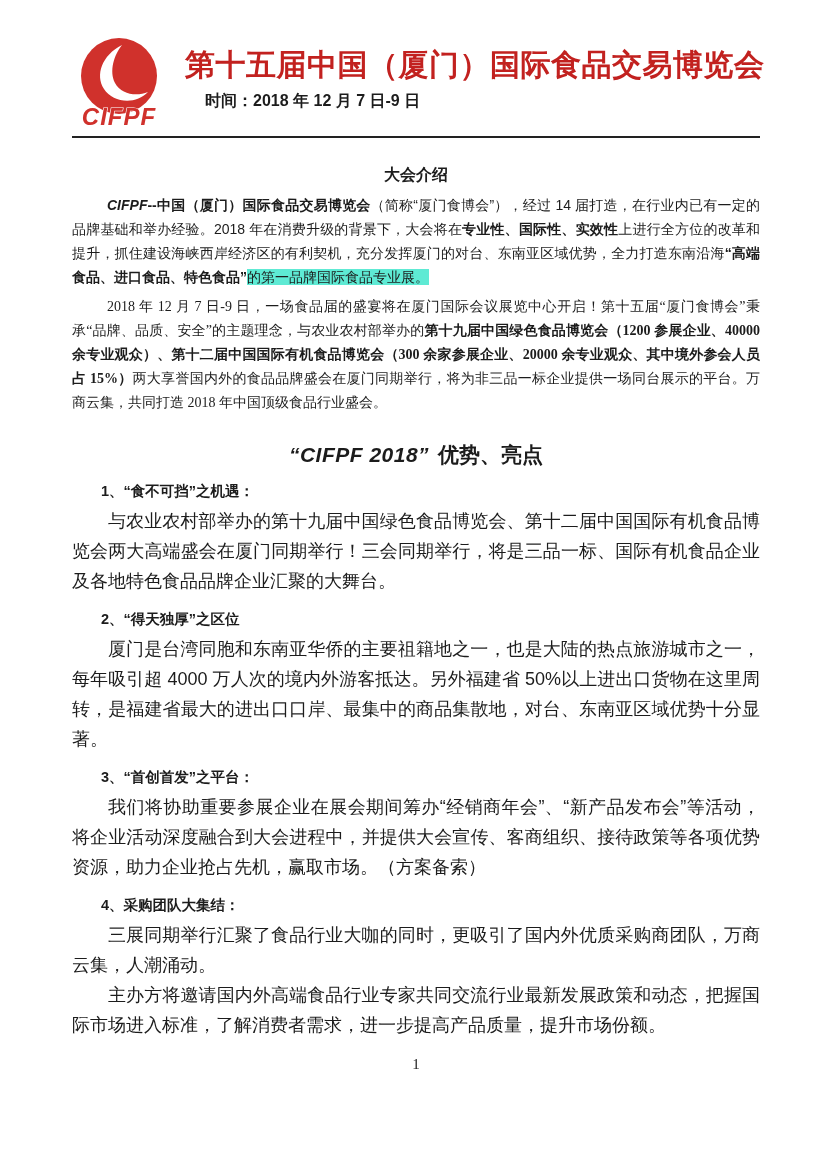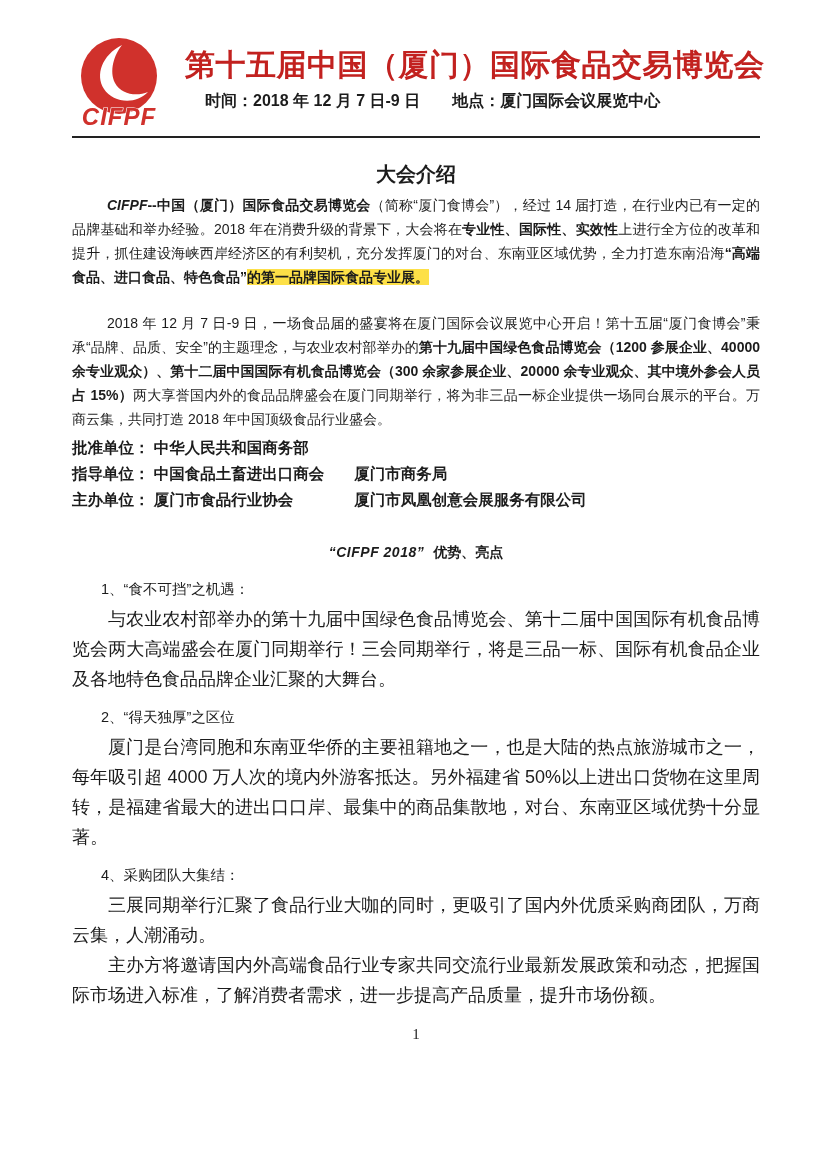--- a/index.html
+++ b/index.html
@@ -25,42 +25,42 @@
     margin:0 0 0 113px;font-size:30px;line-height:42px;font-weight:700;
     color:var(--brand-red);letter-spacing:.5px;white-space:nowrap;
   }
   .doc-meta{
     margin:4px 0 0 133px;display:flex;gap:32px;
     font-size:16px;font-weight:700;line-height:22px;white-space:nowrap;
   }
   .rule{margin-top:24px;border:0;border-top:2px solid #222;}
 
   
-  .sec-h{font-size:20px;font-weight:700;text-align:center;margin:24px 0 0;line-height:25px;}
+  .sec-h{font-size:16px;font-weight:700;text-align:center;margin:24px 0 0;line-height:25px;}
   .org-h{margin-top:20px;}
-  .hl-h{margin-top:26px;font-size:14px;line-height:27px;}
+  .hl-h{margin-top:26px;font-size:21px;line-height:27px;}
   .hl-h .en{font-style:italic;margin-right:9px;letter-spacing:.5px;}
 
   
   .intro-p{
     margin:6px 0 0;font-size:14px;line-height:24px;
     text-align:justify;text-indent:2.5em;
   }
-  .intro-p + .intro-p{margin-top:22px;}
+  .intro-p + .intro-p{margin-top:6px;font-family:Liberation Serif, serif;}
   .b{font-weight:700;}
   .bi{font-weight:700;font-style:italic;}
-  .shade{background:#fde047;font-weight:bold;}
+  .shade{background:#5eead4;}
 
   
   .org-rows{margin-top:4px;font-size:15.5px;font-weight:700;}
   .org-row{line-height:26px;white-space:nowrap;}
   .org-v1{display:inline-block;width:196px;}
 
   
-  .hl-title{margin:8px 0 0;font-weight:400;font-size:14.5px;line-height:30px;text-indent:2em;}
+  .hl-title{margin:8px 0 0;font-weight:700;font-size:14.5px;line-height:30px;text-indent:2em;}
   .hl-body{margin:0;font-size:18px;line-height:30px;text-align:justify;text-indent:2em;}
 
   
   .page-num{
     margin-top:14px;text-align:center;
     font-family:"Liberation Serif","DejaVu Serif",serif;font-size:15px;line-height:20px;
   }
 </style>
 </head>
 <body>
@@ -72,60 +72,46 @@
       <div class="logo">
         <svg width="92" height="96" viewBox="0 0 92 96">
           <circle cx="46" cy="40" r="38" style="fill:var(--logo-red)"></circle>
           <path d="M49 9 C29 19 22 39 31 53 C40 67 63 69 75 56 C63 61 48 58 42 47 C36 35 41 19 49 9 Z" fill="#ffffff"></path>
           <text x="46" y="89" text-anchor="middle" font-size="24" font-weight="bold" font-style="italic" letter-spacing="1" style="fill:var(--logo-red)" stroke="#ffffff" stroke-width="1.2" paint-order="stroke">CIFPF</text>
         </svg>
       </div>
       <h1 class="doc-title">第十五届中国（厦门）国际食品交易博览会</h1>
       <div class="doc-meta">
         <span>时间：2018 年 12 月 7 日-9 日</span>
-        <span>地点：厦门国际会议展览中心</span>
       </div>
     </div>
 
     <hr class="rule">
 
     <h2 class="sec-h">大会介绍</h2>
     <p class="intro-p"><span class="bi">CIFPF</span><span class="b">--中国（厦门）国际食品交易博览会</span><span>（简称“厦门食博会”），经过 14 届打造，在行业内已有一定的品牌基础和举办经验。2018 年在消费升级的背景下，大会将在</span><span class="b">专业性、国际性、实效性</span><span>上进行全方位的改革和提升，抓住建设海峡西岸经济区的有利契机，充分发挥厦门的对台、东南亚区域优势，全力打造东南沿海</span><span class="b">“高端食品、进口食品、特色食品”</span><span class="shade">的第一品牌国际食品专业展。</span></p>
     <p class="intro-p"><span>2018 年 12 月 7 日-9 日，一场食品届的盛宴将在厦门国际会议展览中心开启！第十五届“厦门食博会”秉承“品牌、品质、安全”的主题理念，与农业农村部举办的</span><span class="b">第十九届中国绿色食品博览会（1200 参展企业、40000 余专业观众）、第十二届中国国际有机食品博览会（300 余家参展企业、20000 余专业观众、其中境外参会人员占 15%）</span><span>两大享誉国内外的食品品牌盛会在厦门同期举行，将为非三品一标企业提供一场同台展示的平台。万商云集，共同打造 2018 年中国顶级食品行业盛会。</span></p>
 
-    <div class="org-rows">
-      <div class="org-row">
-        <span>批准单位：</span>
-        <span class="org-v1">中华人民共和国商务部</span>
-        <span></span>
-      </div>
-      <div class="org-row">
-        <span>指导单位：</span>
-        <span class="org-v1">中国食品土畜进出口商会</span>
-        <span>厦门市商务局</span>
-      </div>
-      <div class="org-row">
-        <span>主办单位：</span>
-        <span class="org-v1">厦门市食品行业协会</span>
-        <span>厦门市凤凰创意会展服务有限公司</span>
-      </div>
-    </div>
 
     <h2 class="sec-h hl-h">
       <span class="en">“CIFPF 2018”</span><span>优势、亮点</span>
     </h2>
 
     <div>
       <div>
         <div class="hl-title">1、“食不可挡”之机遇：</div>
         <p class="hl-body">与农业农村部举办的第十九届中国绿色食品博览会、第十二届中国国际有机食品博览会两大高端盛会在厦门同期举行！三会同期举行，将是三品一标、国际有机食品企业及各地特色食品品牌企业汇聚的大舞台。</p>
       </div>
       <div>
         <div class="hl-title">2、“得天独厚”之区位</div>
         <p class="hl-body">厦门是台湾同胞和东南亚华侨的主要祖籍地之一，也是大陆的热点旅游城市之一，每年吸引超 4000 万人次的境内外游客抵达。另外福建省 50%以上进出口货物在这里周转，是福建省最大的进出口口岸、最集中的商品集散地，对台、东南亚区域优势十分显著。</p>
+      </div>
+      <div>
+        <div class="hl-title">3、“首创首发”之平台：</div>
+        <p class="hl-body">我们将协助重要参展企业在展会期间筹办“经销商年会”、“新产品发布会”等活动，将企业活动深度融合到大会进程中，并提供大会宣传、客商组织、接待政策等各项优势资源，助力企业抢占先机，赢取市场。（方案备索）</p>
       </div>
       <div>
         <div class="hl-title">4、采购团队大集结：</div>
         <p class="hl-body">三展同期举行汇聚了食品行业大咖的同时，更吸引了国内外优质采购商团队，万商云集，人潮涌动。</p>
       </div>
       <div>
         <p class="hl-body">主办方将邀请国内外高端食品行业专家共同交流行业最新发展政策和动态，把握国际市场进入标准，了解消费者需求，进一步提高产品质量，提升市场份额。</p>
       </div>
     </div>
 

